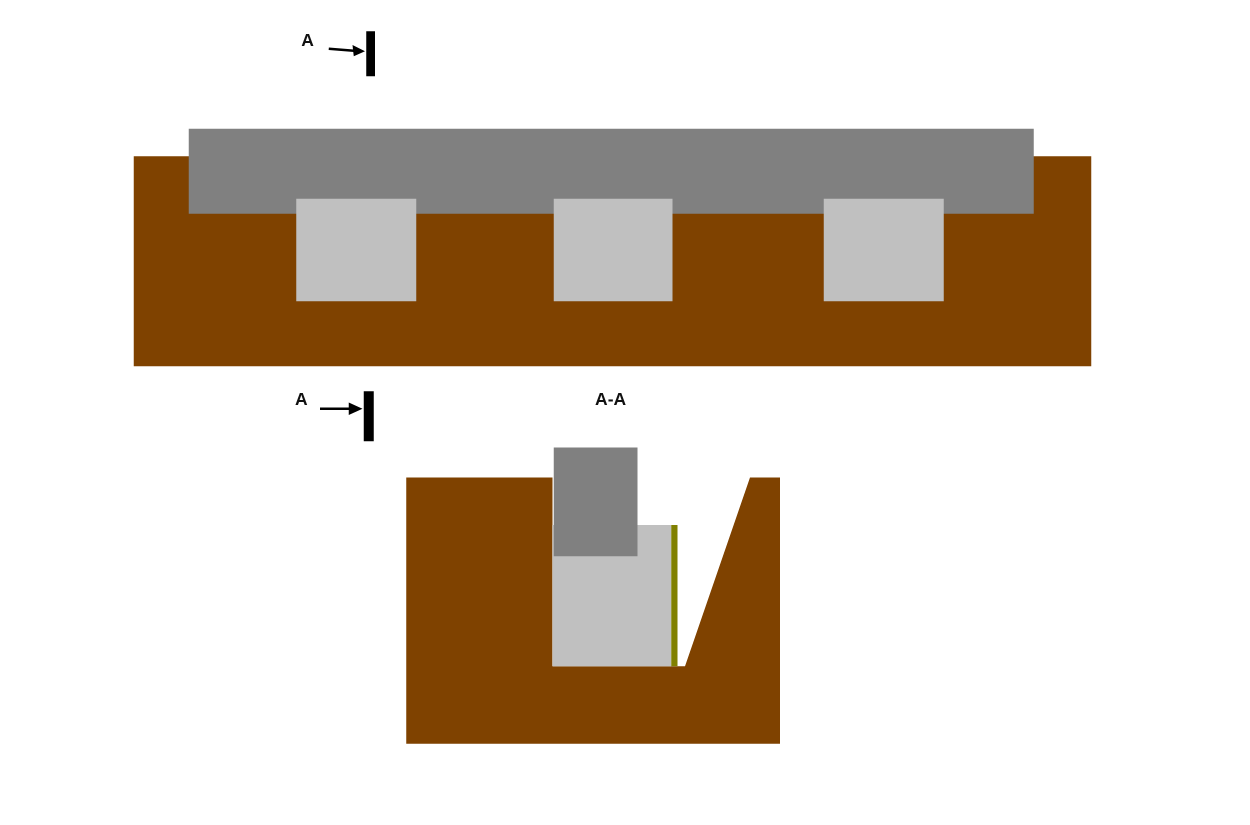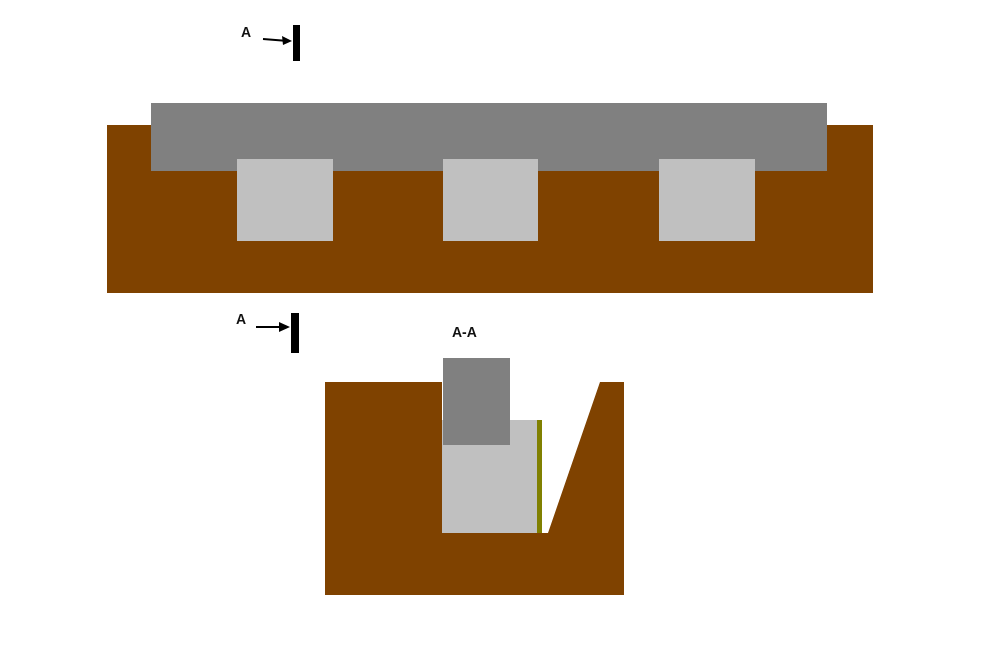--- a/index.html
+++ b/index.html
@@ -35,14 +35,14 @@
     <g>
       <polygon points="325,382 442,382 442,533 548,533 600,382 624,382 624,595 325,595" fill="#7f4200"></polygon>
       <rect x="442" y="420" width="95" height="113" fill="#c0c0c0"></rect>
       <rect x="443" y="358" width="67" height="87" fill="#808080"></rect>
       <rect x="537" y="420" width="5" height="113" fill="#808000"></rect>
     </g>
   </svg>
 
   <span class="lbl" style="left:241px; top:24px;">A</span>
   <span class="lbl" style="left:236px; top:311px;">A</span>
-  <span class="lbl" style="left:452px; top:311px;margin-top:13px;">A-A</span>
+  <span class="lbl" style="left:476px; top:311px;">A-A</span>
 </div>
 
 </body></html>

